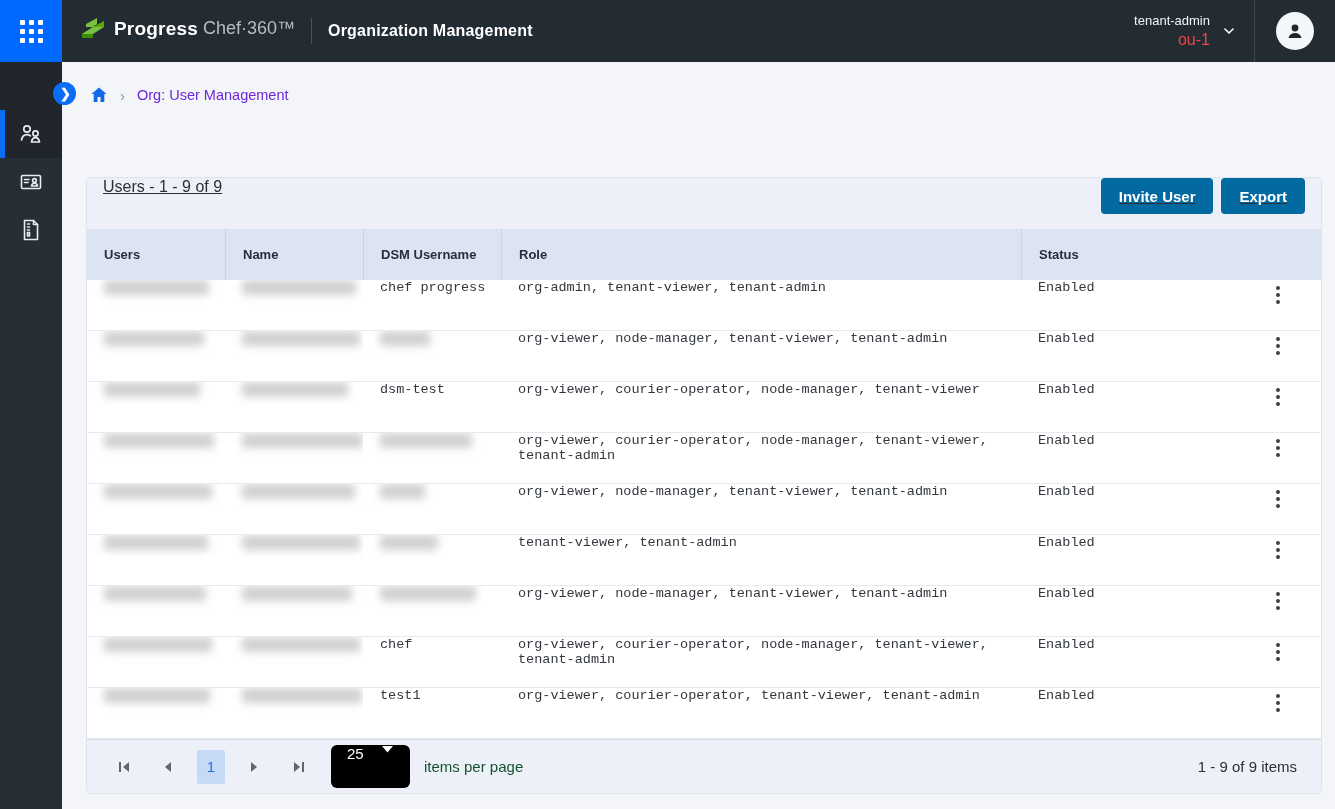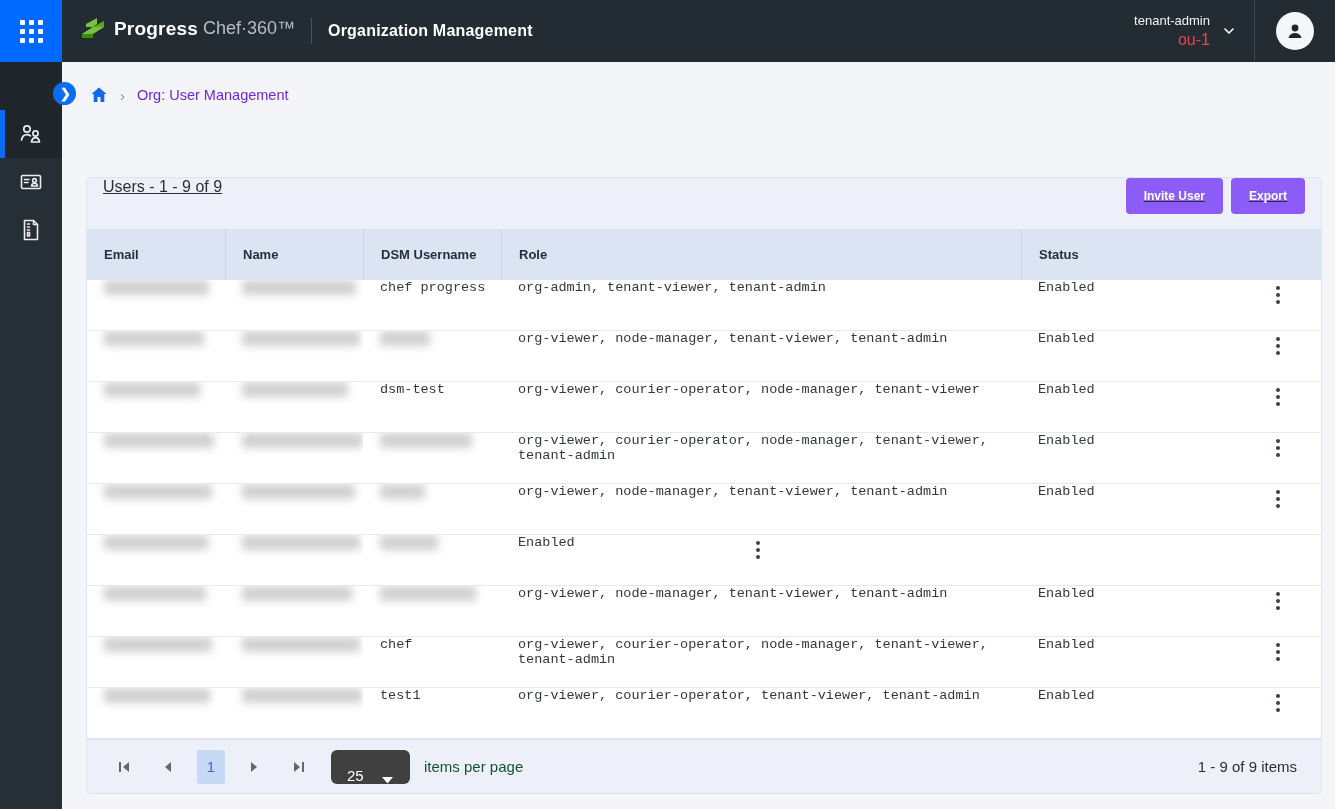--- a/index.html
+++ b/index.html
@@ -40,21 +40,21 @@
   .content { position:absolute; top:62px; left:62px; width:1273px; height:747px; }
   .breadcrumb { display:flex; align-items:center; padding:24px 0 0 28px; font-size:14.5px; color:#6e757d; }
   .crumb-sep { margin:0 12px; color:#8b9199; font-size:15px; }
   .crumb-label { color:#6d28d9; }
 
   
   .card { position:absolute; left:24px; top:115px; width:1236px; background:#ffffff; border:1px solid #dfe3ec; border-radius:4px; overflow:hidden; }
   .card-head { height:51px; background:#edf0f8; display:flex; align-items:flex-start; padding:0 16px;text-decoration:underline; }
   .card-title { font-size:16px; color:#2b3036; }
   .card-head .spacer { flex:1; }
-  .btn { height:36px; border:none; border-radius:4px; background:#8b5cf6; color:#fff; font-size:12px; font-weight:700; font-family:"Liberation Sans",sans-serif; padding:0 18px; cursor:pointer; }
+  .btn { height:36px; border:none; border-radius:4px; background:#0369a1; color:#fff; font-size:15px; font-weight:700; font-family:"Liberation Sans",sans-serif; padding:0 18px; cursor:pointer; }
   .btn + .btn { margin-left:8px; }
 
   .thead { display:flex; height:51px; background:#dce3f3; align-items:stretch; }
   .th { display:flex; align-items:center; padding-left:17px; font-size:13px; font-weight:700; color:#272e3e; border-left:1px solid #c9d2e8; }
   .th:first-child { border-left:none; }
   .col-email  { width:138px; flex:0 0 138px; }
   .col-dsm    { width:138px; flex:0 0 138px; }
   .col-name   { width:138px; flex:0 0 138px; }
   .col-role   { width:520px; flex:0 0 520px; }
   .col-status { width:202px; flex:0 0 202px; }
@@ -64,21 +64,21 @@
   .td { display:flex; align-items:flex-start; padding-left:17px; font-size:13.5px; color:#33383f; overflow:hidden;font-family:Liberation Mono, monospace; }
   .redact { height:15px; background:#a9a9a9; border-radius:3px; filter:blur(4px); opacity:.55; }
   .kebab { display:flex; flex-direction:column; gap:3px; align-items:center; cursor:pointer; padding:6px 8px; margin-left:28px; }
   .kebab span { width:4px; height:4px; border-radius:50%; background:#3c4248; }
 
   
   .pagination { height:54px; background:#edf0f8; border-top:1px solid #dbe0ea; display:flex; align-items:center; padding:0 20px; }
   .pg-btn { width:34px; height:34px; background:transparent; border:none; display:flex; align-items:center; justify-content:center; cursor:pointer; }
   .pg-num { width:28px; height:34px; background:#c6daf7; color:#2e6fd1; font-size:15px; display:flex; align-items:center; justify-content:center; border-radius:2px; margin:0 2px; cursor:pointer; }
   .pg-gap { width:10px; }
-  .page-size { margin-left:16px; height:34px; min-width:79px; background:#404040; border:none; border-radius:6px; color:#fff; font-size:15px; display:flex; align-items:flex-end; padding:0 12px 0 16px; cursor:pointer; font-family:"Liberation Sans",sans-serif; }
+  .page-size { margin-left:16px; height:43px; min-width:79px; background:#000000; border:none; border-radius:6px; color:#fff; font-size:15px; display:flex; align-items:flex-start; padding:0 12px 0 16px; cursor:pointer; font-family:"Liberation Sans",sans-serif; }
   .page-size .val { margin-right:18px; }
   .ipp-label { margin-left:14px; font-size:15px; color:#14532d; }
   .pg-spacer { flex:1; }
   .range-label { font-size:15px; color:#2b3036; padding-right:4px; }
 </style>
 </head>
 <body>
 
 <div class="screen">
 
@@ -175,21 +175,21 @@
     <section class="card">
 
       <div class="card-head">
         <span class="card-title">Users - 1 - 9 of 9</span>
         <span class="spacer"></span>
         <button class="btn">Invite User</button>
         <button class="btn">Export</button>
       </div>
 
       <div class="thead">
-        <div class="th col-email">Email</div>
+        <div class="th col-email">Users</div>
         <div class="th col-name">Name</div>
         <div class="th col-dsm">DSM Username</div>
         <div class="th col-role">Role</div>
         <div class="th col-status">Status</div>
       </div>
 
       <div class="tbody">
         <div class="trow">
           <div class="td col-email">
             <span class="redact" style="width: 105px; display: inline-block;"></span>
@@ -323,20 +323,23 @@
         <div class="trow">
           <div class="td col-email">
             <span class="redact" style="width: 104px; display: inline-block;"></span>
           </div>
           <div class="td col-dsm">
             <span class="redact" style="width: 118px; display: inline-block;"></span>
           </div>
           <div class="td col-name">
 
             <span class="redact" style="width: 58px; display: inline-block;"></span>
+          </div>
+          <div class="td col-role">
+            <span>tenant-viewer, tenant-admin</span>
           </div>
           <div class="td col-status">
             <span>Enabled</span>
           </div>
           <div class="td col-actions">
             <div class="kebab">
                 <span></span>
                 <span></span>
                 <span></span>
               </div>

